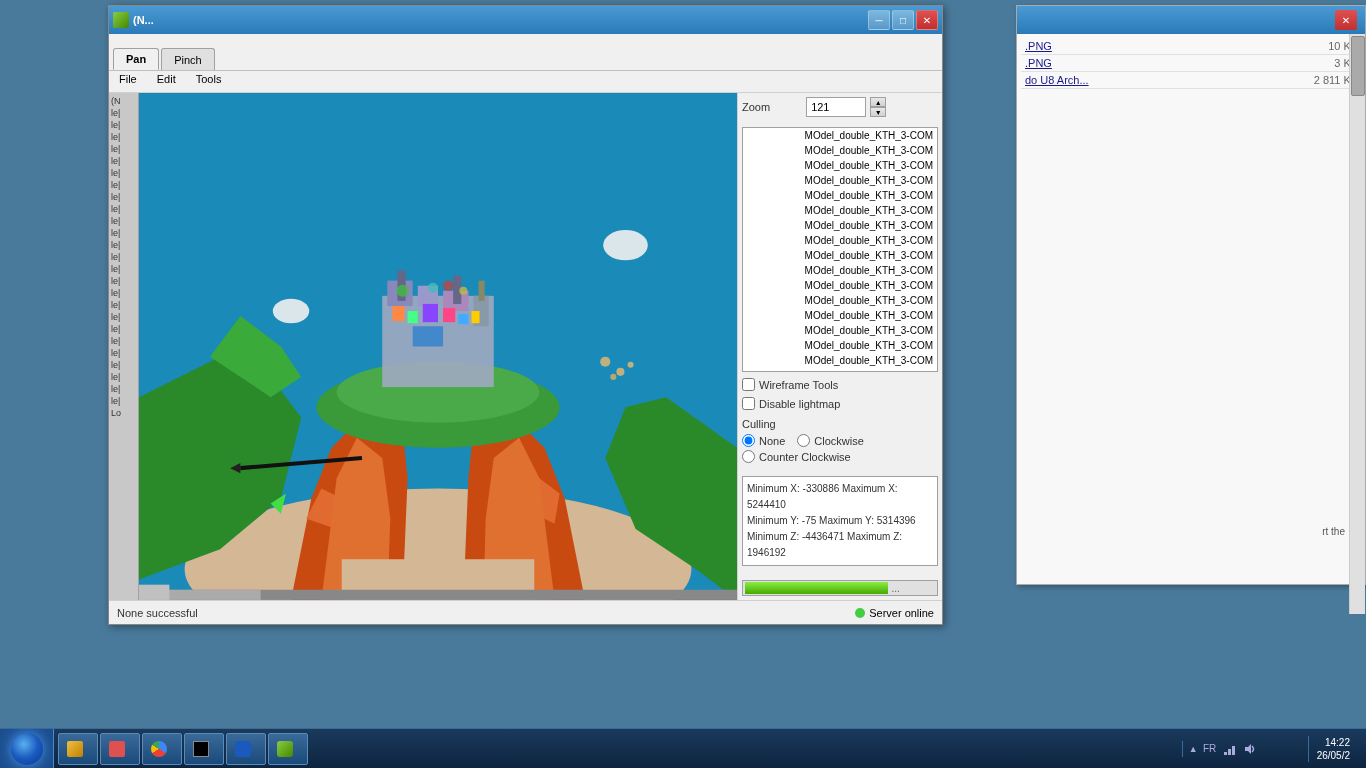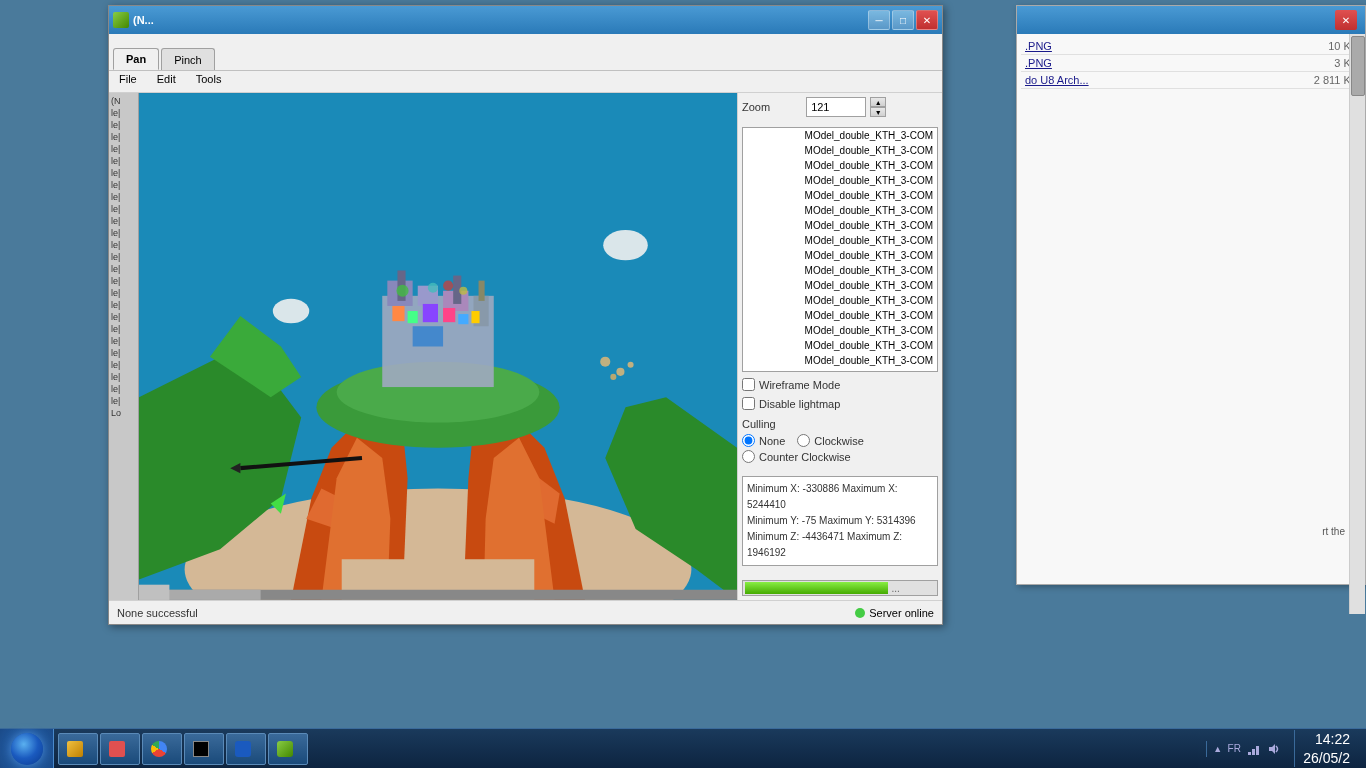--- a/index.html
+++ b/index.html
@@ -137,22 +137,23 @@
       justify-content: center;
       color: #aad;
       font-size: 10px;
     }
 
     .clock {
       text-align: right;
       color: #fff;
       padding: 0 8px;
       border-left: 1px solid #3a6a9a;
-      font-size: 14px;
+      font-size: 10px;
       line-height: 1.3;
+      margin-left: 38px;
     }
 
     
     .app-window {
       position: absolute;
       top: 5px;
       left: 108px;
       width: 835px;
       height: 620px;
       background: #f0f0f0;
@@ -700,21 +701,21 @@
             <div class="model-list-item">MOdel_double_KTH_3-COM</div>
             <div class="model-list-item">MOdel_double_KTH_3-COM</div>
             <div class="model-list-item">MOdel_double_KTH_3-COM</div>
             <div class="model-list-item">MOdel_double_KTH_3-COM</div>
             <div class="model-list-item">MOdel_double_KTH_3-COM</div>
             <div class="model-list-item">MOdel_double_KTH_3-COM</div>
           </div>
 
         <div class="checkbox-row">
           <input type="checkbox" style="">
-          <span class="checkbox-label">Wireframe Mode</span>
+          <span class="checkbox-label">Wireframe Tools</span>
         </div>
 
         <div class="checkbox-row">
           <input type="checkbox" style="">
           <span class="checkbox-label">Disable lightmap</span>
         </div>
 
         <div class="culling-section">
           <div class="culling-label">Culling</div>
           <div class="radio-row">

